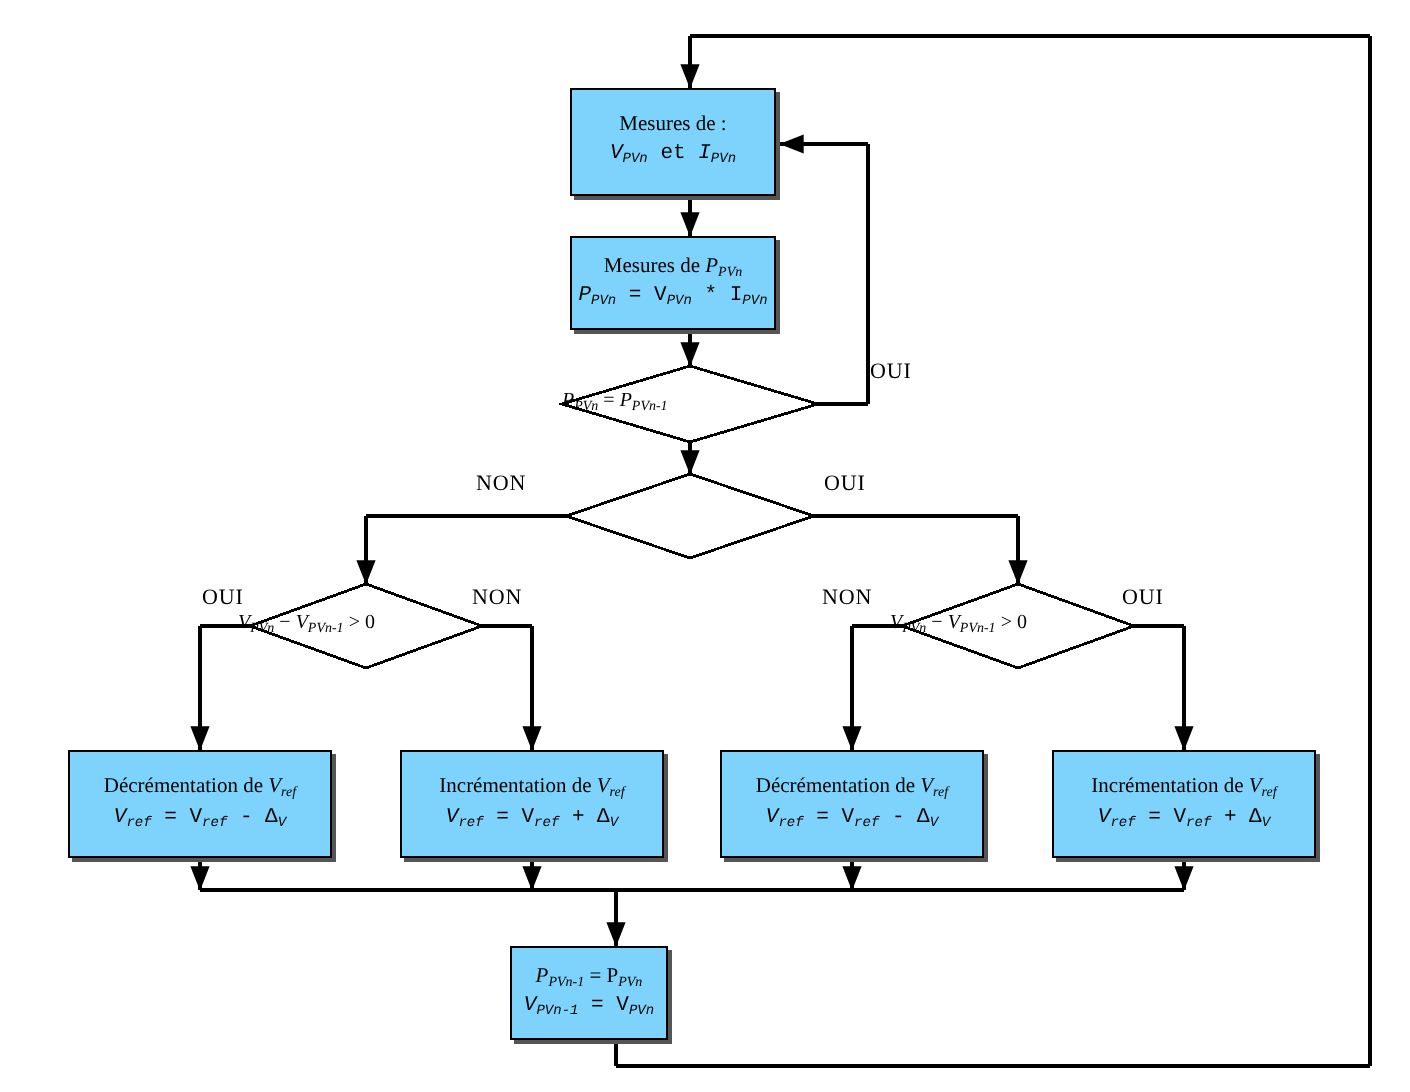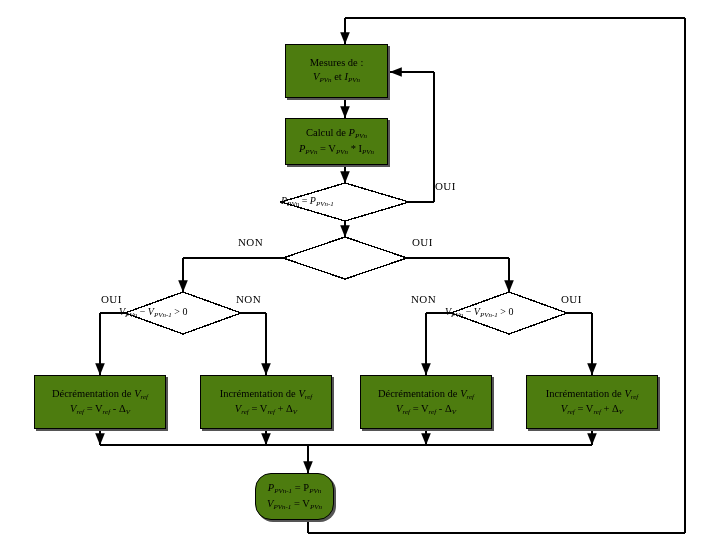--- a/index.html
+++ b/index.html
@@ -17,26 +17,26 @@
     box-sizing:border-box;
     display:flex;
     flex-direction:column;
     align-items:center;
     justify-content:center;
     text-align:center;
     color:#000;
   }
   .proc{
     border:1.4px solid #000;
-    background:#4d7c0f;
+    background:#7dd3fc;
     box-shadow:2px 2px 0 #555;
     text-align:right;
   }
   .l1{font-size:10.5px;line-height:1.35;white-space:nowrap;}
-  .l2{font-size:10.5px;line-height:1.35;white-space:nowrap;}
+  .l2{font-size:10.5px;line-height:1.35;white-space:nowrap;font-family:Liberation Mono, monospace;}
   sub{font-size:7px;font-style:italic;vertical-align:-2px;}
   .vname{font-style:italic;}
   .edge-label{
     position:absolute;
     font-size:11px;
     font-family:"Liberation Serif", serif;
     color:#000;
     letter-spacing:.4px;
     white-space:nowrap;
   }
@@ -113,21 +113,21 @@
 
   <div class="node proc" style="left:285px;top:44px;width:103px;height:54px;">
     <div class="l1">Mesures de :</div>
     <div class="l2">
       <span class="vname">V</span><sub>PVn</sub><span> et </span><span class="vname">I</span><sub>PVn</sub>
     </div>
   </div>
 
   <div class="node proc" style="left:285px;top:118px;width:103px;height:47px;">
     <div class="l1">
-      <span>Calcul de </span><span class="vname">P</span><sub>PVn</sub>
+      <span>Mesures de </span><span class="vname">P</span><sub>PVn</sub>
     </div>
     <div class="l2">
       <span class="vname">P</span><sub>PVn</sub><span> = V</span><sub>PVn</sub><span> * I</span><sub>PVn</sub>
     </div>
   </div>
 
   <div class="dmlabel" style="left:281px;top:195px;width:128px;">
     <span class="vname">P</span><sub>PVn</sub><span> = </span><span class="vname">P</span><sub>PVn-1</sub>
   </div>
 
@@ -171,21 +171,21 @@
     <div class="l1">
       <span>Incrémentation de </span><span class="vname">V</span><sub>ref</sub>
     </div>
     <div class="l2">
       <span class="vname">V</span><sub>ref</sub><span> = V</span><sub>ref</sub><span> + Δ</span><sub>V</sub>
     </div>
   </div>
 
   <div class="node proc" style="left:308px;top:473px;width:0px;height:0px;"></div>
 
-  <div class="node proc" style="left:304px;top:473px;width:79px;height:47px;margin-left:-49px;border-radius:16px;">
+  <div class="node proc" style="left:304px;top:473px;width:79px;height:47px;margin-left:-49px;">
     <div class="l1">
       <span class="vname">P</span><sub>PVn-1</sub><span> = P</span><sub>PVn</sub>
     </div>
     <div class="l2">
       <span class="vname">V</span><sub>PVn-1</sub><span> = V</span><sub>PVn</sub>
     </div>
   </div>
 
   <div class="edge-label" style="left:435px;top:180px;">OUI</div>
   <div class="edge-label" style="left:238px;top:236px;">NON</div>

